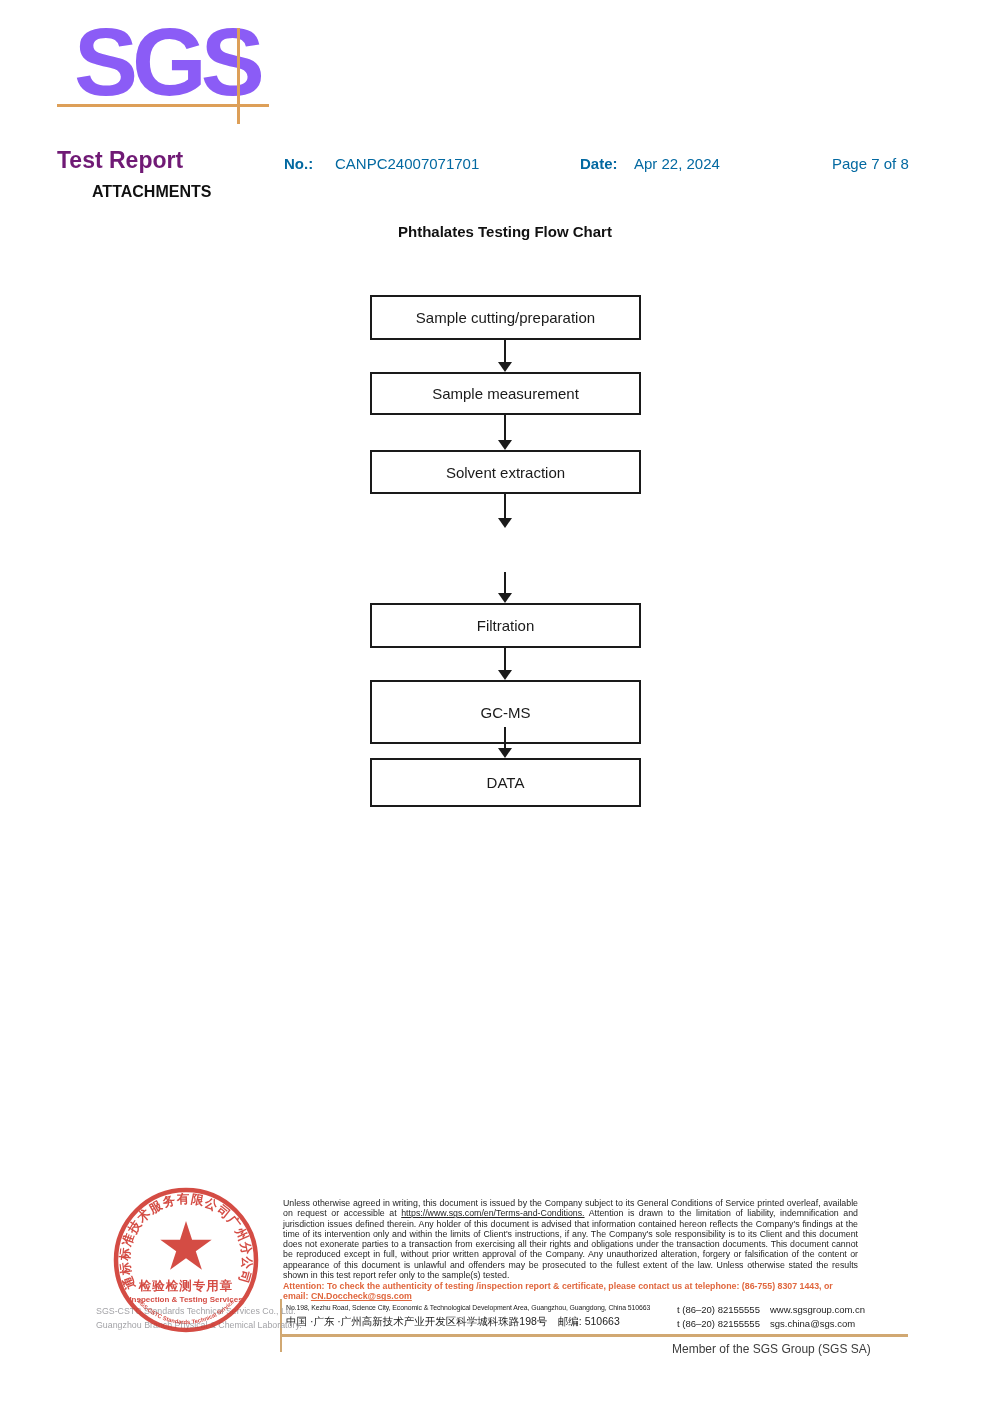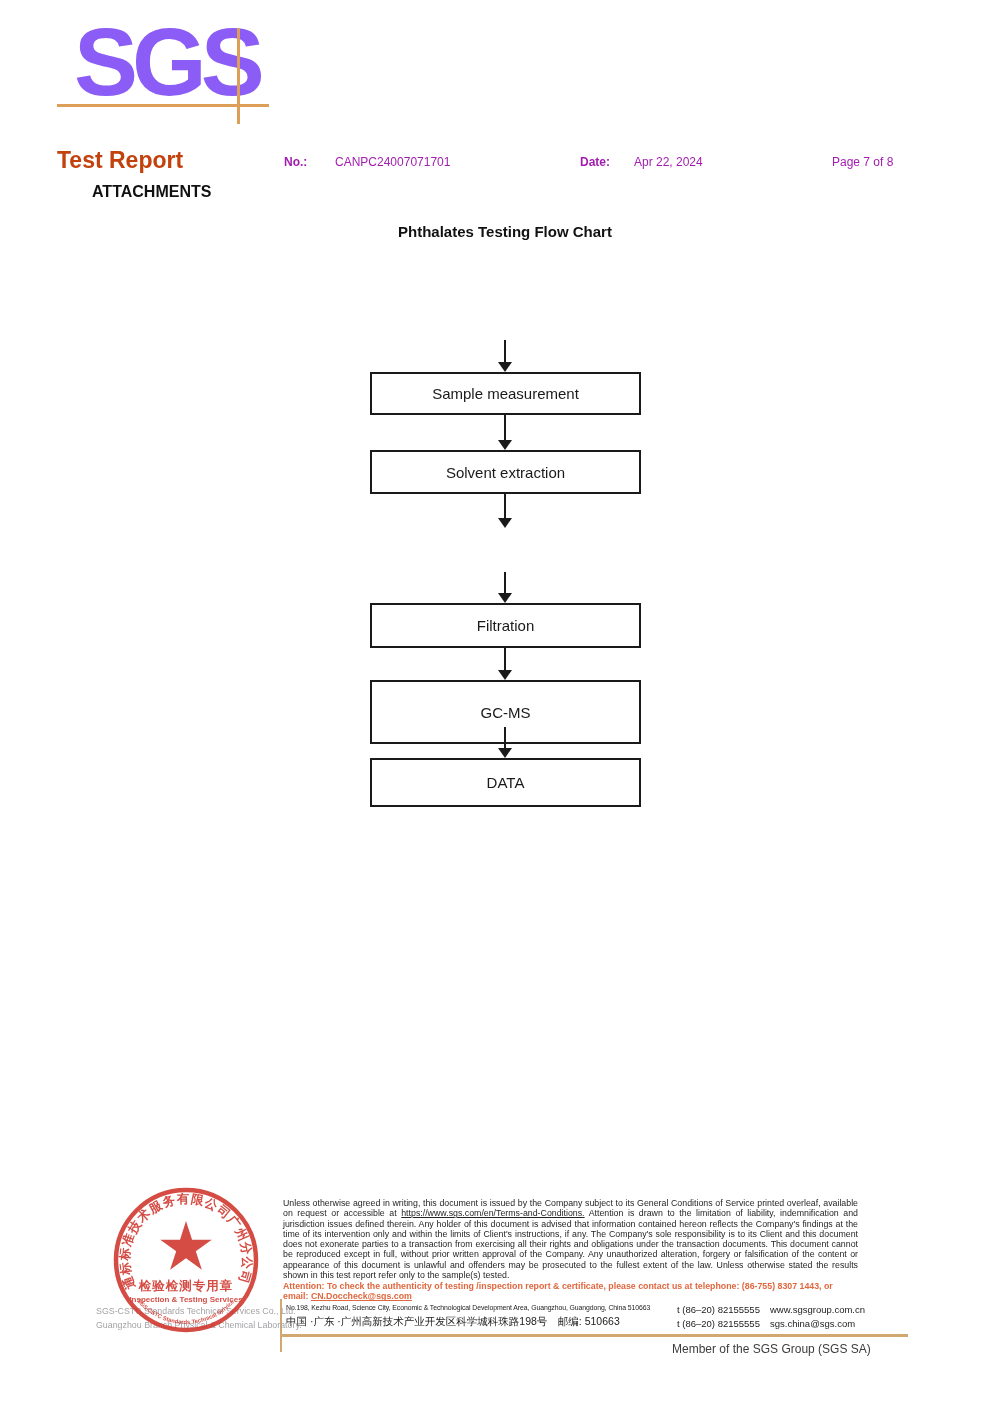--- a/index.html
+++ b/index.html
@@ -13,24 +13,24 @@
 
   
   .logo-text {
     left:74px; top:16px;
     font-size:96px; font-weight:bold; letter-spacing:-6px;
     color:#8b5cf6; line-height:92px;
   }
   .logo-hline { left:57px; top:104px; width:212px; height:3px; background:#dd9f58; }
   .logo-vline { left:237px; top:28px; width:3px; height:96px; background:#dd9f58; }
 
-  .report-title { left:57px; top:147px; font-size:23px; font-weight:bold; color:#c2410c; }
+  .report-title { left:57px; top:147px; font-size:23px; font-weight:bold; color:#701a75; }
   .attachments  { left:92px; top:183px; font-size:16px; font-weight:bold; color:#111; }
 
-  .hdr { top:155px; font-size:12px; color:#a21caf; white-space:nowrap; }
+  .hdr { top:155px; font-size:15px; color:#0369a1; white-space:nowrap; }
   .hdr.b { font-weight:bold; }
   .hdr-no-label   { left:284px; }
   .hdr-no-value   { left:335px; }
   .hdr-date-label { left:580px; }
   .hdr-date-value { left:634px; }
   .hdr-page       { left:832px; }
 
   
   .chart-title {
     left:370px; top:223px; width:270px; text-align:center;
@@ -97,20 +97,21 @@
   <div class="abs attachments">ATTACHMENTS</div>
 
   <div class="abs hdr b hdr-no-label">No.:</div>
   <div class="abs hdr hdr-no-value">CANPC24007071701</div>
   <div class="abs hdr b hdr-date-label">Date:</div>
   <div class="abs hdr hdr-date-value">Apr 22, 2024</div>
   <div class="abs hdr hdr-page">Page 7 of 8</div>
 
   <div class="abs chart-title">Phthalates Testing Flow Chart</div>
 
+  <div class="abs flow-box" style="top:295px;height:45px;">Sample cutting/preparation</div>
   <div class="abs flow-arrow" style="top:340px;height:32px;">
       <div class="stem" style="height:23px;"></div>
       <div class="head"></div>
     </div>
 
   <div class="abs flow-box" style="top:372px;height:43px;">Sample measurement</div>
   <div class="abs flow-arrow" style="top:415px;height:35px;">
       <div class="stem" style="height:26px;"></div>
       <div class="head"></div>
     </div>

